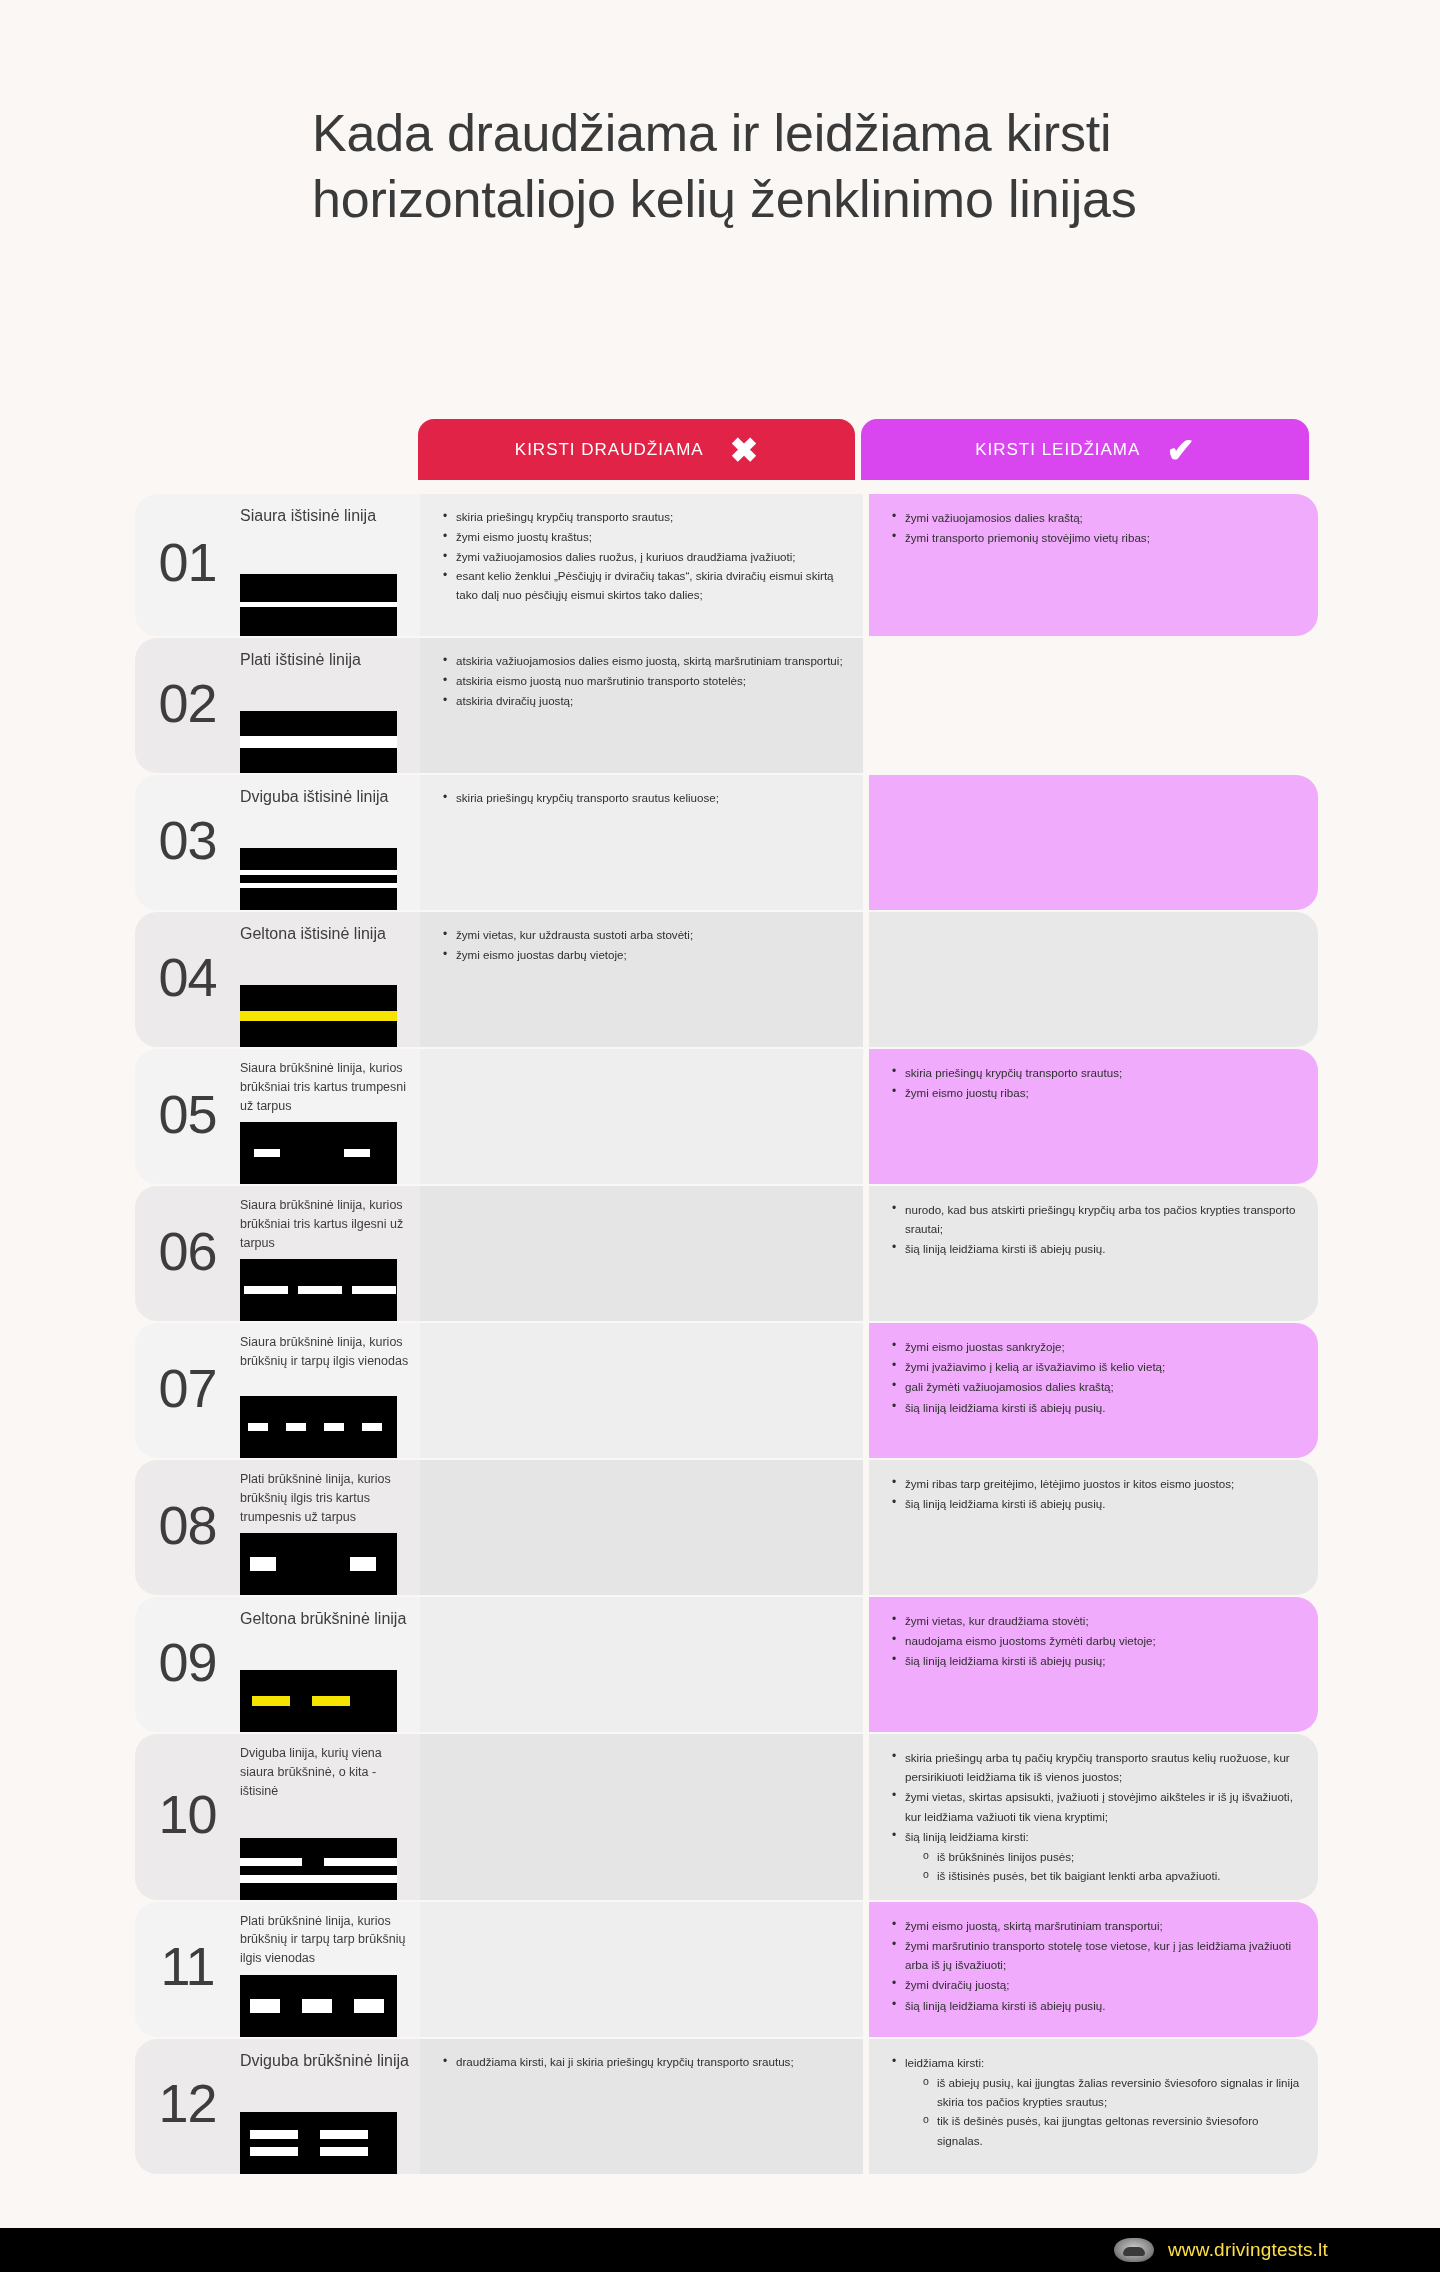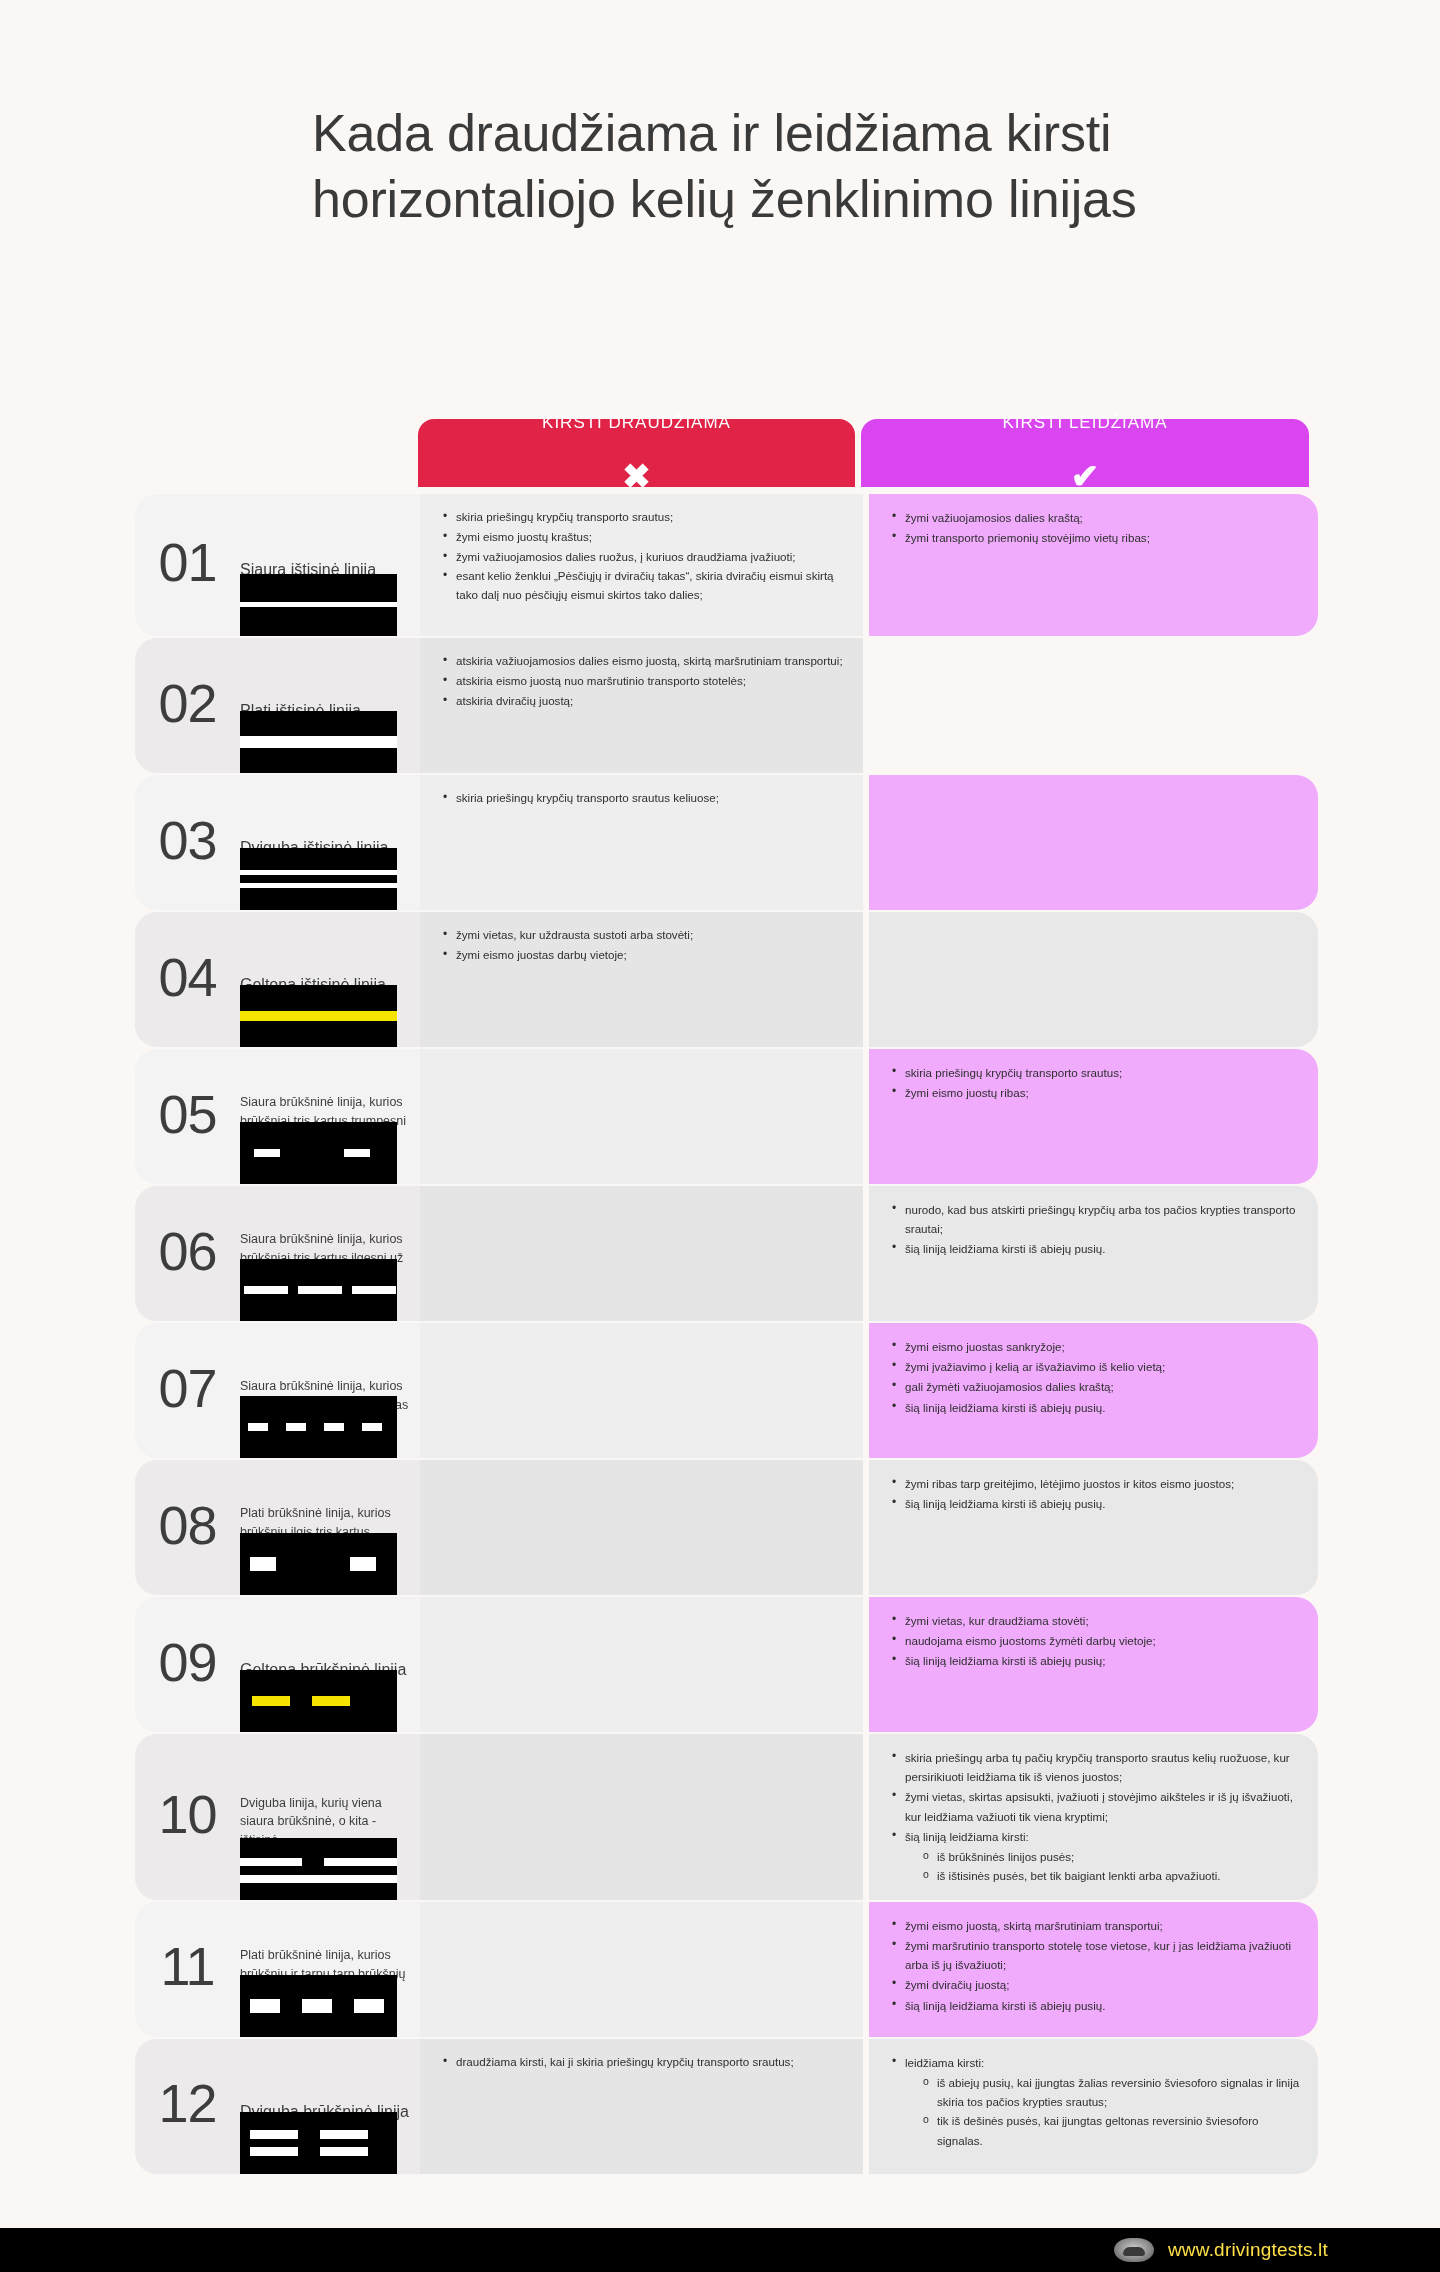--- a/index.html
+++ b/index.html
@@ -12,25 +12,24 @@
 
   
   .title{
     position:absolute; left:312px; top:100px; width:1000px;
     font-size:52px; line-height:1.27; font-weight:400; color:#3a3a3a;
     letter-spacing:-0.2px;
   }
 
   
   .hdr{
-    position:absolute; top:419px; height:68px;
+    position:absolute; top:419px; height:61px;
     border-radius:16px 16px 0 0;
     display:flex; align-items:center; justify-content:center; gap:26px;
     color:#fff;
-    flex-direction:column;
   }
   .hdr-label{ font-size:17px; letter-spacing:1.0px; font-weight:400; }
   .hdr .gly{ font-size:34px; line-height:1; font-weight:bold; }
   #hdr-forbid{ left:418px; width:437px; background:#e02346; }
   #hdr-allow { left:861px; width:448px; background:#d946ef; }
 
   
   .rows{ position:absolute; left:0; top:494px; width:1440px; }
   .row{ position:relative; width:1440px; display:flex; }
 
@@ -42,21 +41,21 @@
   .row.alt .cell-left{ background:#eceaea; }
 
   .num{
     flex:0 0 105px;
     display:flex; align-items:center; justify-content:center;
     font-size:54px; font-weight:300; color:#3d3d3d; letter-spacing:-1px;
     padding-bottom:6px;
   }
   .namewrap{
     flex:1 1 auto; position:relative;
-    display:flex; flex-direction:column; justify-content:center;
+    display:flex; flex-direction:column; justify-content:flex-start;
     padding-top:10px;
   }
   .lname{
     font-size:16px; line-height:1.45; color:#3d3d3d; padding-right:4px;
   }
   .lname.sm{ font-size:12.5px; line-height:1.5; }
 
   
   .road{
     position:absolute; left:0; bottom:0; width:157px; height:62px;

